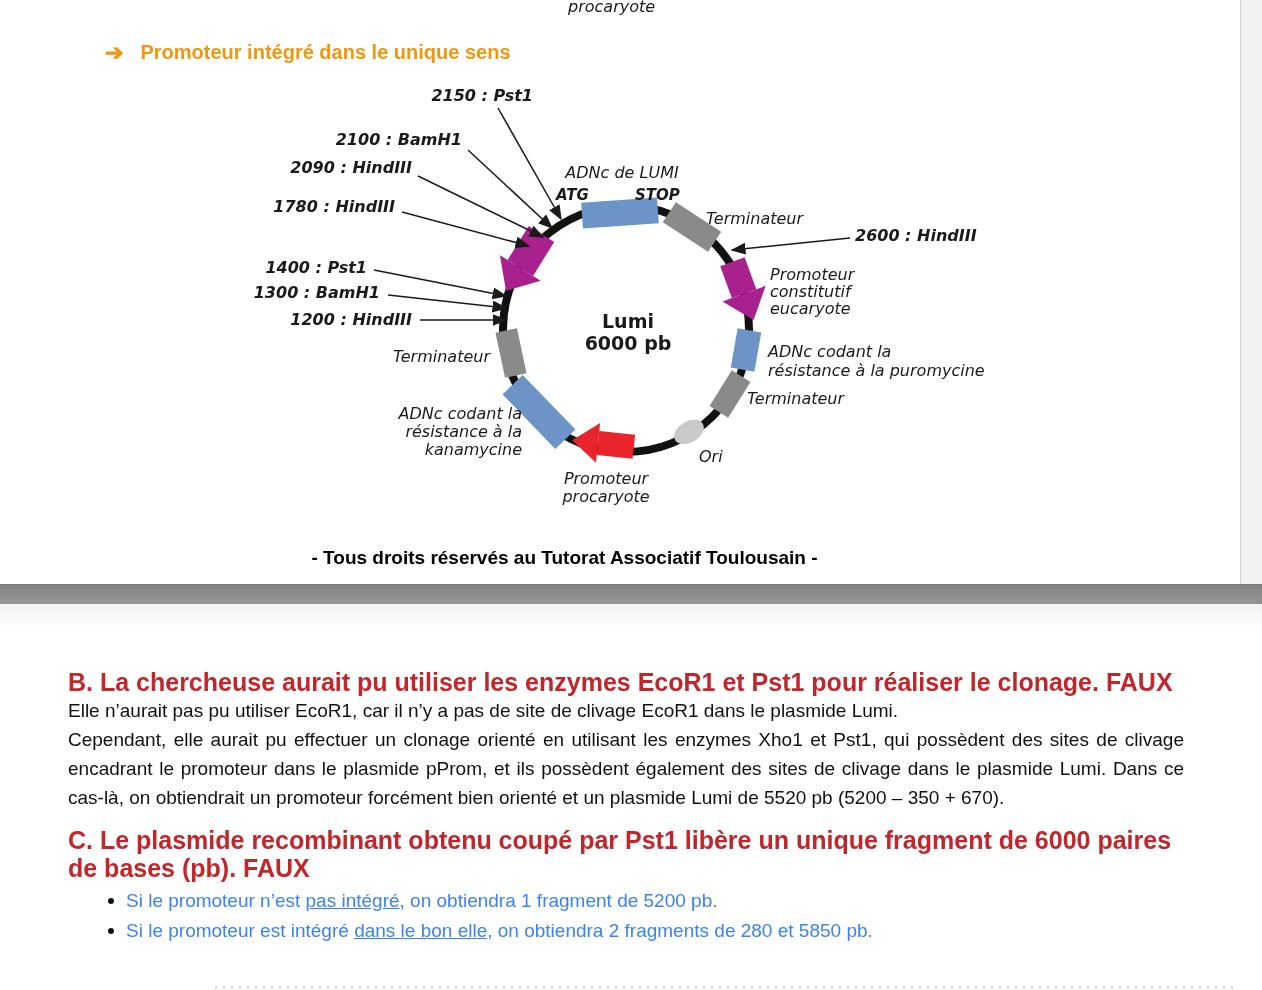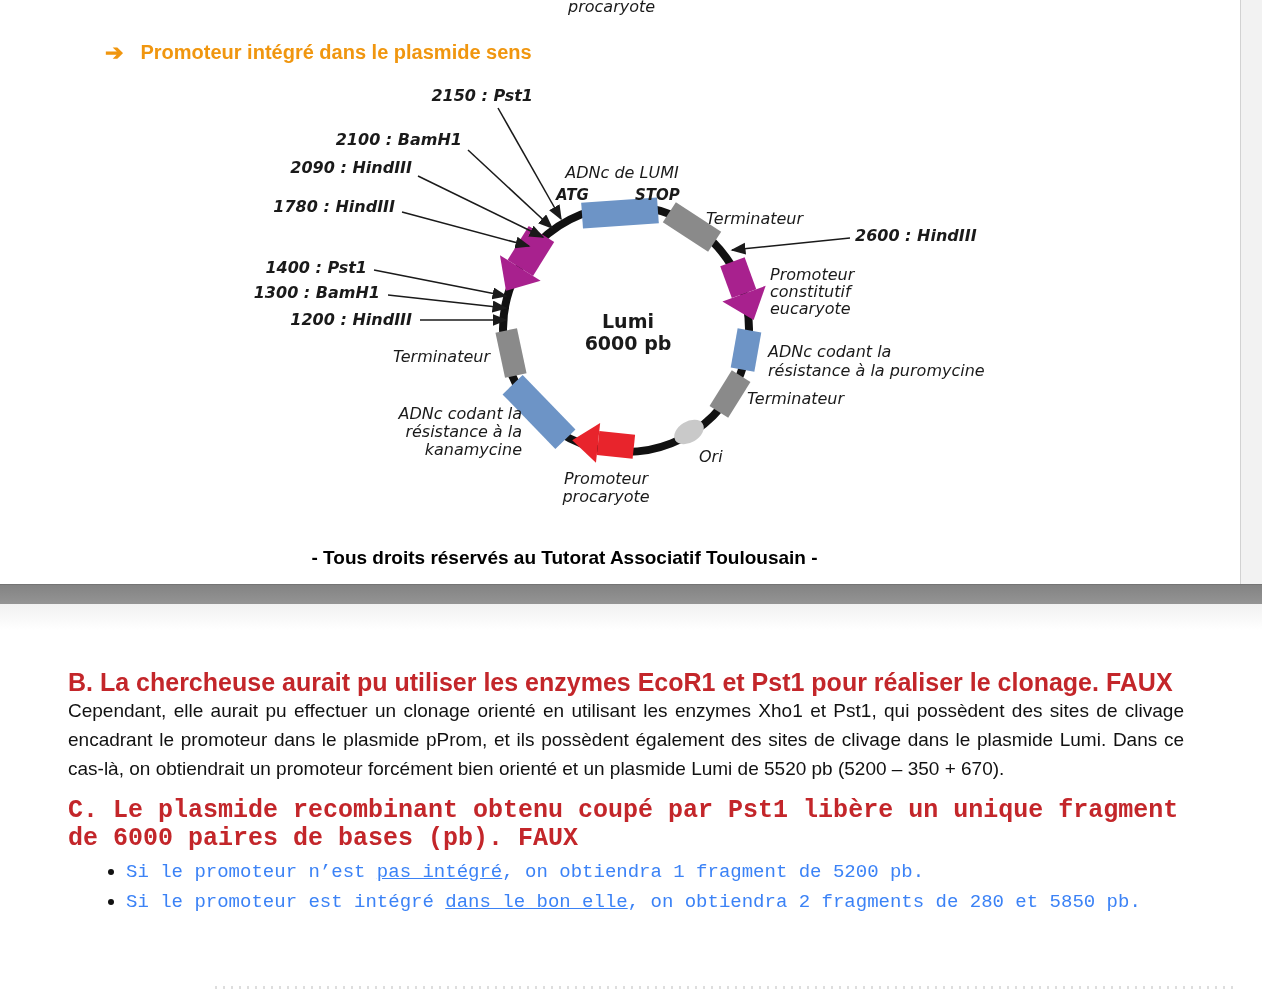--- a/index.html
+++ b/index.html
@@ -27,40 +27,40 @@
   .lab-it{font-size:16px;font-style:italic;}
   .lab-bi{font-size:15px;font-weight:bold;font-style:italic;}
   .lab-name{font-size:19px;font-weight:bold;}
   .footer-line{position:absolute;left:0;top:547px;width:1129px;text-align:center;
     font-size:19px;font-weight:bold;color:#000;}
   
   .page2-content{position:absolute;left:68px;top:668px;width:1116px;}
   .h-red{font-size:25px;font-weight:bold;color:#C3262A;line-height:28px;margin:0;}
   .para{font-size:19px;line-height:29px;margin:0;color:#111;}
   .just{text-align:justify;}
-  .section-c{margin-top:14px;font-family:Liberation Mono, monospace;}
+  .section-c{margin-top:14px;}
   ul.bullets{margin:4px 0 0;padding:0 0 0 58px;}
   ul.bullets li{list-style:none;position:relative;font-size:19px;line-height:30px;color:#3b82f6;}
   ul.bullets li::before{content:'';position:absolute;left:-18px;top:12px;width:6px;height:6px;
     border-radius:50%;background:#111;}
   .u{text-decoration:underline;}
 </style>
 </head>
 <body>
 
 <div class="page-edge-strip"></div>
 <div class="divider"></div>
 <div class="divider-fade"></div>
 <div class="bottom-sliver"></div>
 
 <div class="top-label">procaryote</div>
 
 <div class="heading-orange">
   <span class="arrow-glyph">➔</span>
-  <span>Promoteur intégré dans le plasmide sens</span>
+  <span>Promoteur intégré dans le unique sens</span>
 </div>
 
 <svg width="1262" height="450" viewBox="0 70 1262 450" style="position:absolute;left:0;top:70px;">
   <defs>
     <marker id="ah" markerWidth="11" markerHeight="9" refX="9" refY="4" orient="auto">
       <path d="M0,0 L10,4 L0,8 z" fill="#1a1a1a"></path>
     </marker>
   </defs>
 
   <circle cx="626" cy="329" r="123" fill="none" stroke="#111111" stroke-width="8"></circle>
@@ -147,20 +147,21 @@
   <text class="lab-it" x="490" y="362" text-anchor="end">Terminateur</text>
 
   <text class="lab-name" x="628" y="328" text-anchor="middle">Lumi</text>
   <text class="lab-name" x="628" y="350" text-anchor="middle">6000 pb</text>
 </svg>
 
 <div class="footer-line">- Tous droits réservés au Tutorat Associatif Toulousain -</div>
 
 <div class="page2-content">
   <p class="h-red">B. La chercheuse aurait pu utiliser les enzymes EcoR1 et Pst1 pour réaliser le clonage. FAUX</p>
+  <p class="para">Elle n’aurait pas pu utiliser EcoR1, car il n’y a pas de site de clivage EcoR1 dans le plasmide Lumi.</p>
   <p class="para just">Cependant, elle aurait pu effectuer un clonage orienté en utilisant les enzymes Xho1 et Pst1, qui possèdent des sites de clivage encadrant le promoteur dans le plasmide pProm, et ils possèdent également des sites de clivage dans le plasmide Lumi. Dans ce cas-là, on obtiendrait un promoteur forcément bien orienté et un plasmide Lumi de 5520 pb (5200 – 350 + 670).</p>
 
   <div class="section-c">
     <p class="h-red">C.  Le plasmide recombinant obtenu coupé par Pst1 libère un unique fragment de 6000 paires de bases (pb). FAUX</p>
     <ul class="bullets">
       <li><span>Si le promoteur n’est </span><span class="u">pas intégré</span><span>, on obtiendra 1 fragment de 5200 pb.</span></li>
       <li><span>Si le promoteur est intégré </span><span class="u">dans le bon elle</span><span>, on obtiendra 2 fragments de 280 et 5850 pb.</span></li>
     </ul>
   </div>
 </div>

